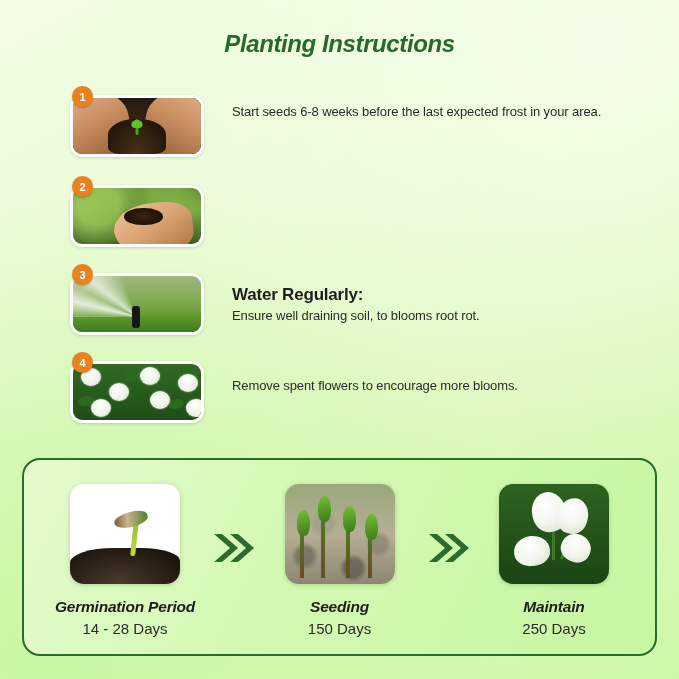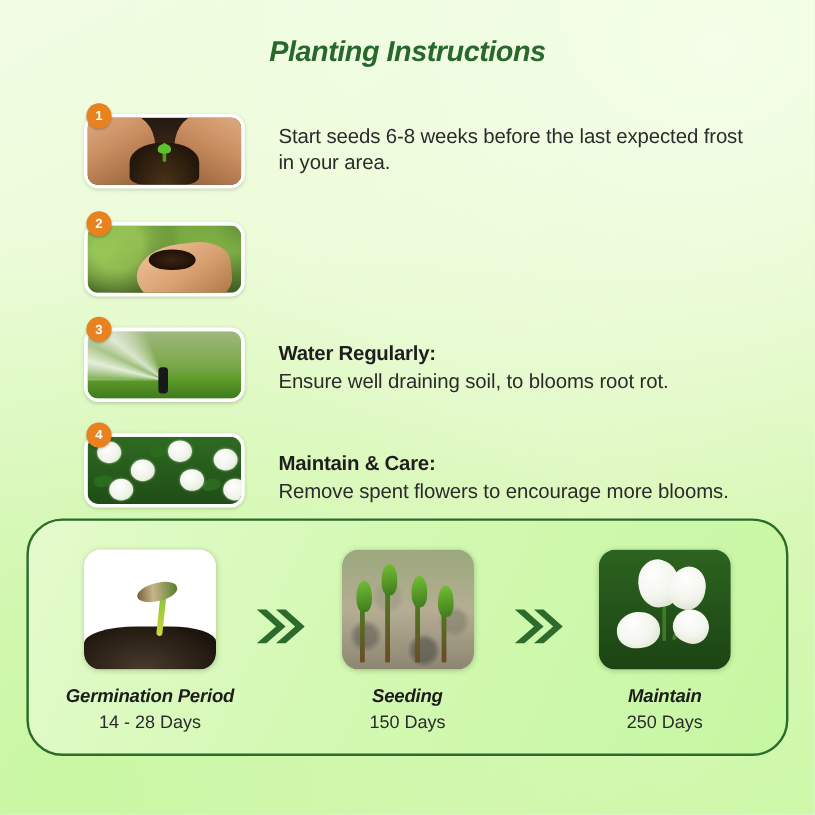--- a/index.html
+++ b/index.html
@@ -53,21 +53,21 @@
   .txt{position:absolute;left:162px;top:10px;right:0;}
   .step.s1 .txt{top:10px;}
   .step.s2 .txt{top:16px;}
   .step.s3 .txt{top:14px;}
   .step.s4 .txt{top:18px;}
   .s-head{
     font-size:17px;font-weight:bold;color:#1e1e1e;
     letter-spacing:-.2px;margin-bottom:2px;
   }
   .s-body{
-    font-size:17px;color:#2b2b2b;line-height:1.32;
+    font-size:13px;color:#2b2b2b;line-height:1.32;
     letter-spacing:-.1px;
   }
 
   
   .art{position:absolute;inset:0;}
   
   .a1{background:linear-gradient(180deg,#241a12 0%,#3a2415 45%,#1d1309 100%);}
   .a1 .handL,.a1 .handR{
     position:absolute;bottom:-6px;width:56%;height:118%;
     background:linear-gradient(160deg,#e3b189 0%,#c98e60 45%,#8e5b35 100%);
@@ -137,23 +137,23 @@
     background:radial-gradient(circle at 40% 35%,#ffffff 0%,#eef2e6 60%,#cfd9c2 100%);
     box-shadow:0 0 2px rgba(255,255,255,.6);
   }
   .a4 .lf{
     position:absolute;width:16px;height:10px;border-radius:60% 40% 60% 40%;
     background:#2b6b1e;
   }
 
   
   .timeline{
-    position:absolute;left:22px;top:432px;width:635px;height:198px;
+    position:absolute;left:22px;top:458px;width:635px;height:198px;
     box-sizing:border-box;
-    border:2px solid #2c6b2a;border-radius:30px;
+    border:2px solid #2c6b2a;border-radius:18px;
     background:linear-gradient(115deg,#e4fbcc 0%,#d3f9b2 45%,#c6f7a2 100%);
   }
   .tl-inner{
     position:absolute;inset:0;display:flex;align-items:flex-start;
     justify-content:space-between;padding:24px 26px 0 26px;box-sizing:border-box;
   }
   .stage{width:150px;text-align:center;position:relative;}
   .stage-img-wrap{
     width:110px;height:100px;margin:0 auto;
     border-radius:14px;overflow:hidden;position:relative;
@@ -281,21 +281,20 @@
             <div class="fl" style="left:28%;top:34%"></div>
             <div class="fl" style="left:52%;top:6%"></div>
             <div class="fl" style="left:60%;top:48%"></div>
             <div class="fl" style="left:82%;top:18%"></div>
             <div class="fl" style="left:14%;top:62%"></div>
             <div class="fl" style="left:88%;top:62%"></div>
           </div>
         </div>
       </div>
       <div class="txt">
-        <div class="s-head">Maintain &amp; Care:</div>
         <div class="s-body">Remove spent flowers to encourage more blooms.</div>
       </div>
     </div>
 
   </div>
 
   <div class="timeline">
     <div class="tl-inner">
 
       <div class="stage">

